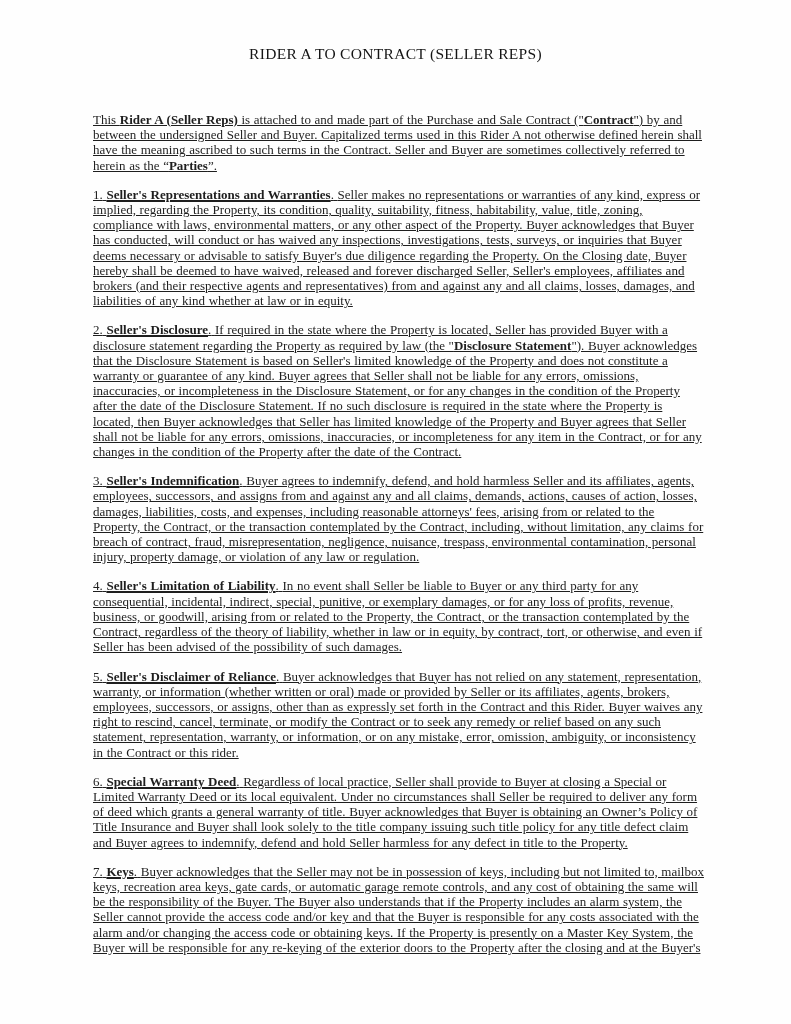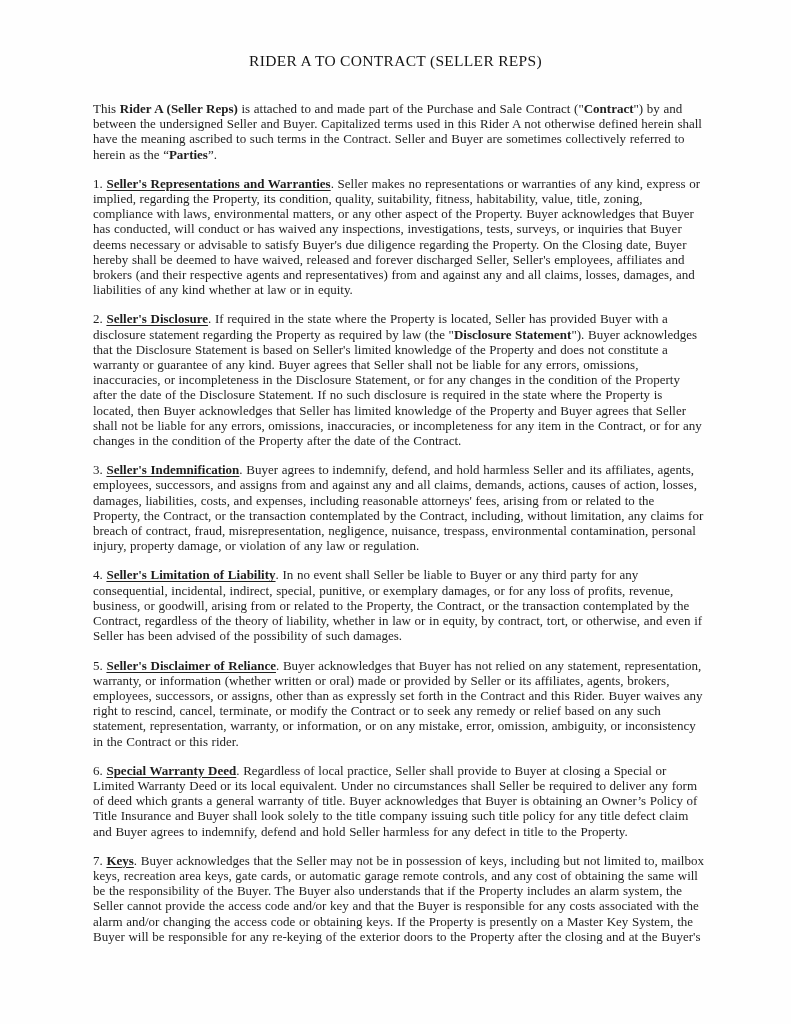--- a/index.html
+++ b/index.html
@@ -10,32 +10,33 @@
   .page {
     position: relative;
     width: 791px;
     height: 1024px;
     background: #fefefe;
     overflow: hidden;
     font-family: "Liberation Serif", serif;
     color: #1e1e1e;
   }
   .doc-title {
-    margin: 7px;
+    margin: 0;
     padding-top: 45px;
     text-align: center;
     font-size: 15.5px;
     font-weight: 400;
     letter-spacing: 0.3px;
     line-height: 18px;
     color: #141414;
   }
   .content {
-    margin: 31px 86px 0 93px;
+    margin: 49px 86px 0 93px;
     width: 612px;
+    text-decoration: underline;
   }
   .para {
     margin: 0 0 14px 0;
     font-size: 13px;
     line-height: 15.2px;
     text-align: left;
     word-spacing: 0.4px;
   }
   .b {
     font-weight: 700;

